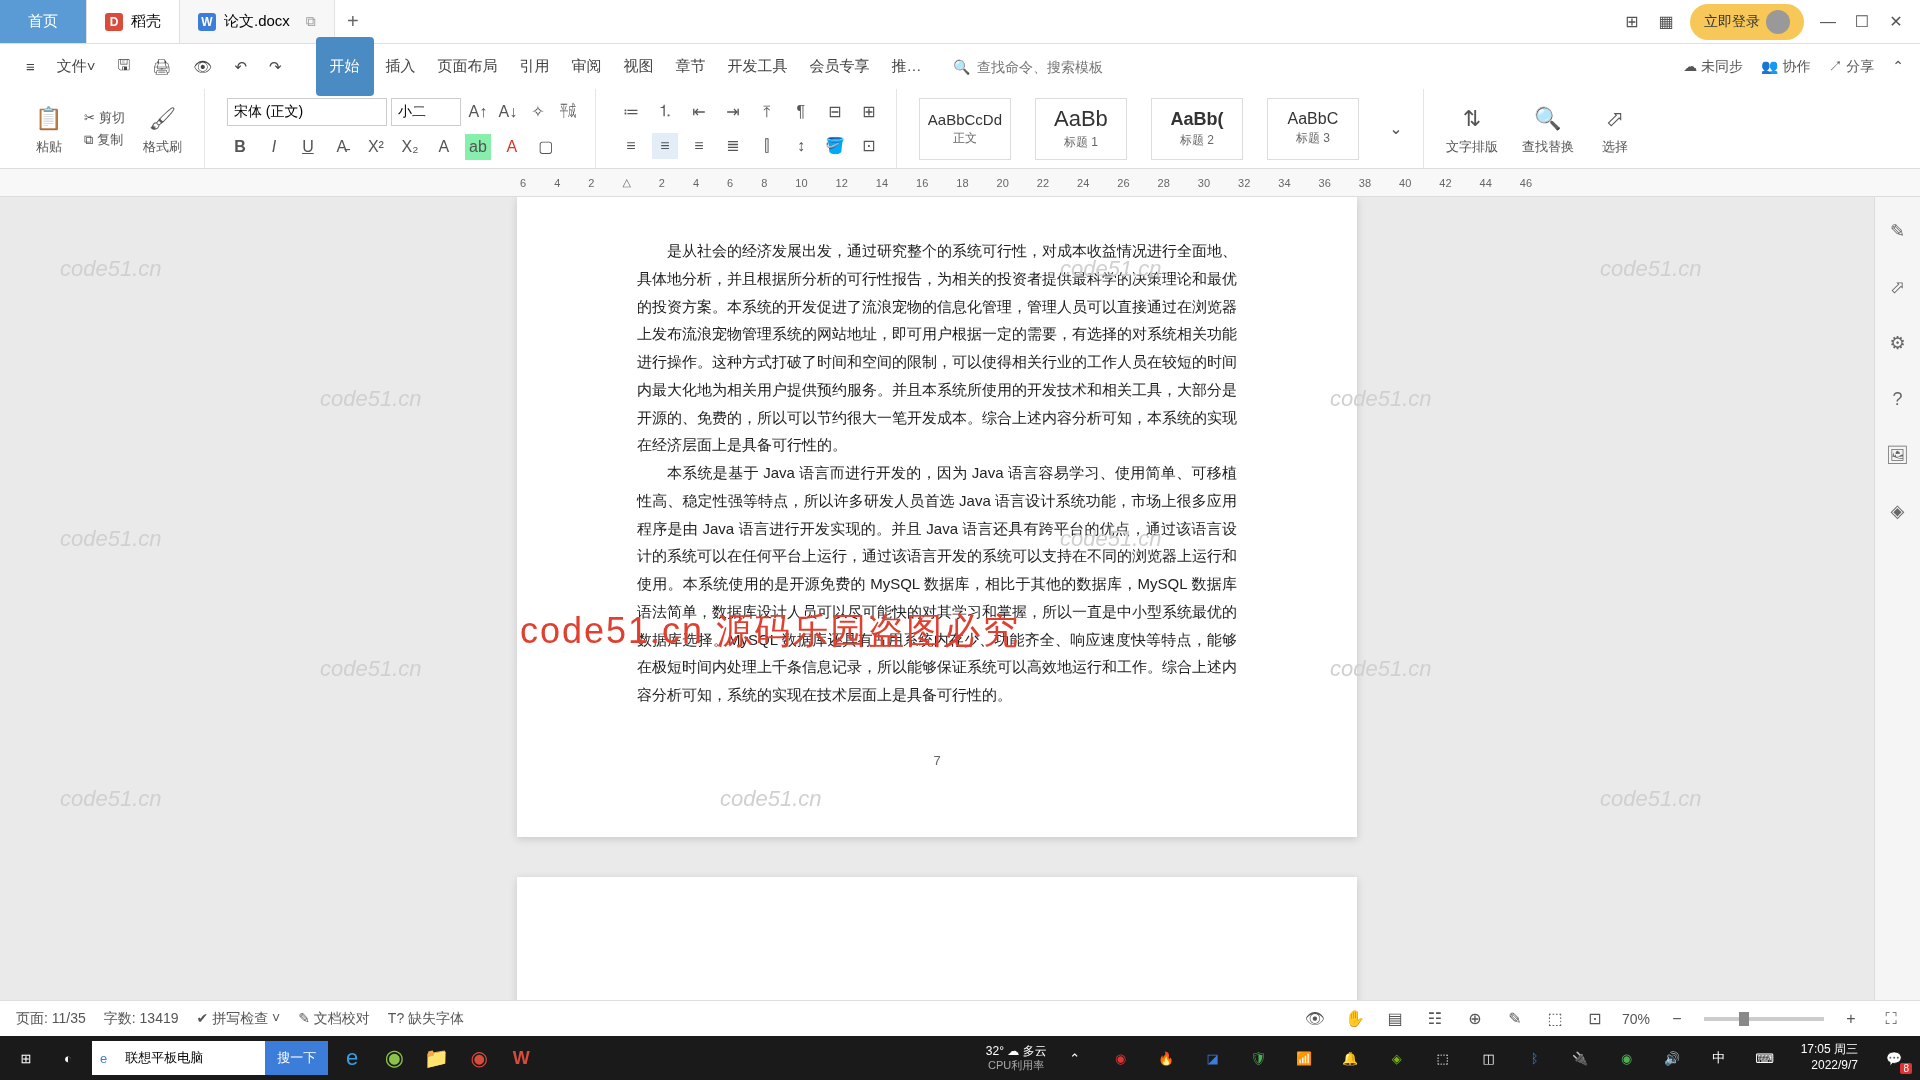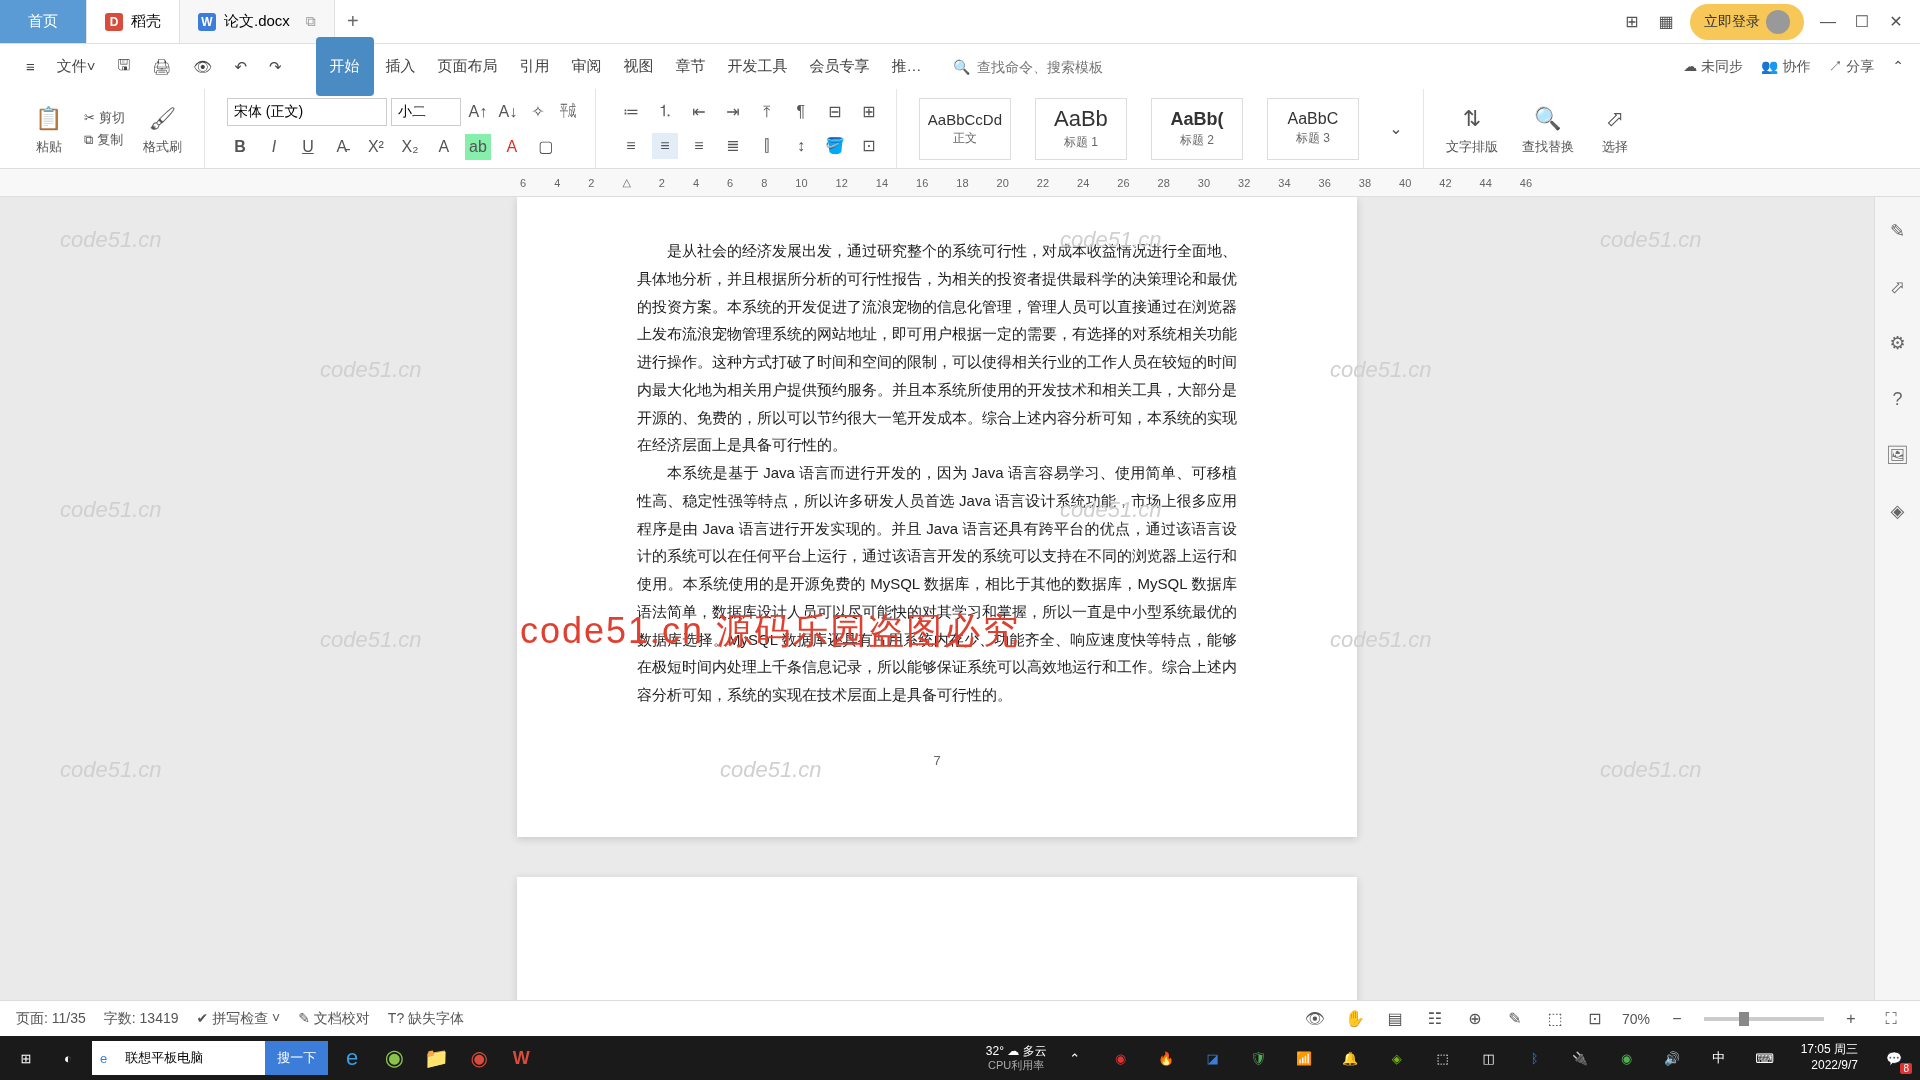--- a/index.html
+++ b/index.html
@@ -40,21 +40,21 @@
 .styleitem .prev { font-size:15px; color:#333; }
 .styleitem .nm { font-size:12px; color:#666; }
 .ruler { height:28px; background:#f8f8f8; border-bottom:1px solid #ddd; display:flex; align-items:center; padding-left:520px; font-size:11px; color:#666; gap:28px; }
 .docarea { position:absolute; top:197px; left:0; right:46px; bottom:56px; background:#eaeaea; overflow:hidden; }
 .page { width:840px; background:#fff; margin:0 auto; box-shadow:0 2px 8px rgba(0,0,0,0.15); padding:40px 120px 60px 120px; font-size:15px; line-height:1.85; color:#222; position:relative; }
 .page1 { margin-top:0; min-height:640px; }
 .page2 { margin-top:40px; min-height:200px; padding-top:80px; }
 .h3 { font-weight:bold; font-size:17px; margin:18px 0 10px; }
 .para { text-indent:2em; text-align:justify; }
 .pagenum { text-align:center; font-size:13px; color:#666; margin-top:40px; }
-.watermark { position:absolute; color:#d0d0d0; font-size:22px; pointer-events:none; font-style:italic; }
+.watermark { position:absolute; color:#d0d0d0; font-size:22px; pointer-events:none; font-style:italic;margin-top:29px; }
 .redoverlay { position:absolute; color:#e04030; font-size:36px; font-weight:500; left:520px; top:410px; pointer-events:none; letter-spacing:2px; }
 .sidepanel { position:absolute; right:0; top:197px; bottom:56px; width:46px; background:#f5f5f5; border-left:1px solid #ddd; display:flex; flex-direction:column; align-items:center; padding-top:20px; gap:28px; }
 .sideico { width:28px; height:28px; display:flex; align-items:center; justify-content:center; color:#666; cursor:pointer; font-size:18px; }
 .statusbar { position:absolute; bottom:44px; left:0; right:0; height:36px; background:#fff; border-top:1px solid #ddd; display:flex; align-items:center; padding:0 16px; font-size:14px; color:#555; gap:18px; }
 .statusbar .stright { margin-left:auto; display:flex; align-items:center; gap:14px; }
 .zoomslider { width:120px; height:4px; background:#ccc; position:relative; }
 .zoomslider .thumb { width:10px; height:14px; background:#888; position:absolute; top:-5px; left:35px; }
 .taskbar { position:absolute; bottom:0; left:0; right:0; height:44px; background:#1a1a1a; display:flex; align-items:center; padding:0 8px; gap:6px; color:#fff; font-size:13px; }
 .tbitem { height:36px; min-width:36px; display:flex; align-items:center; justify-content:center; cursor:pointer; padding:0 6px; }
 .searchbox { background:#fff; color:#333; display:flex; align-items:center; height:34px; }

